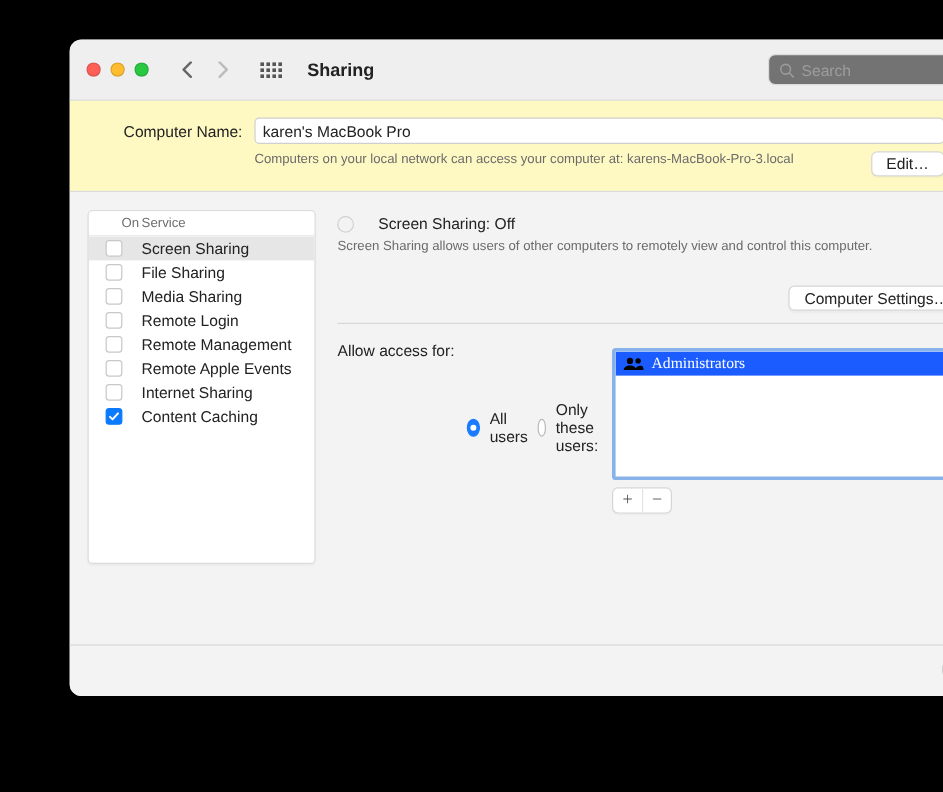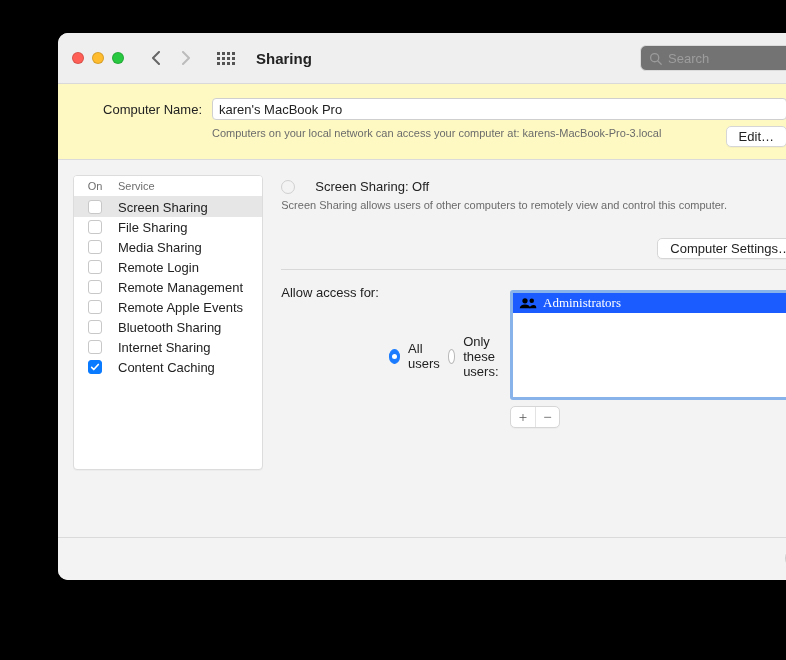--- a/index.html
+++ b/index.html
@@ -144,21 +144,21 @@
     height: 295px;
     display:flex; flex-direction:column;
   }
   .svc-head {
     display: flex;
     font-size: 11px; color:#6e6e6e;
     padding: 4px 0 4px 0;
     border-bottom: 1px solid #e6e6e6;
     background:#fff;
   }
-  .svc-head .col-on { width: 42px; text-align: center; }
+  .svc-head .col-on { width: 42px; text-align: right; }
   .svc-head .col-svc { padding-left: 2px; }
   .svc-list { flex:1; overflow:auto; }
   .svc-row {
     display: flex; align-items: center; height: 20px;
     font-size: 13px;
   }
   .svc-row .col-on {
     width: 42px; display:flex; justify-content:center;
   }
   .svc-row.sel { background: #e6e6e6; }
@@ -343,26 +343,20 @@
             <div class="col-on">
               <div class="svc-check"></div>
             </div>
             <div class="col-svc">Remote Management</div>
           </div>
           <div class="svc-row">
             <div class="col-on">
               <div class="svc-check"></div>
             </div>
             <div class="col-svc">Remote Apple Events</div>
-          </div>
-          <div class="svc-row">
-            <div class="col-on">
-              <div class="svc-check"></div>
-            </div>
-            <div class="col-svc">Bluetooth Sharing</div>
           </div>
           <div class="svc-row">
             <div class="col-on">
               <div class="svc-check"></div>
             </div>
             <div class="col-svc">Internet Sharing</div>
           </div>
           <div class="svc-row">
             <div class="col-on">
               <div class="svc-check checked">

